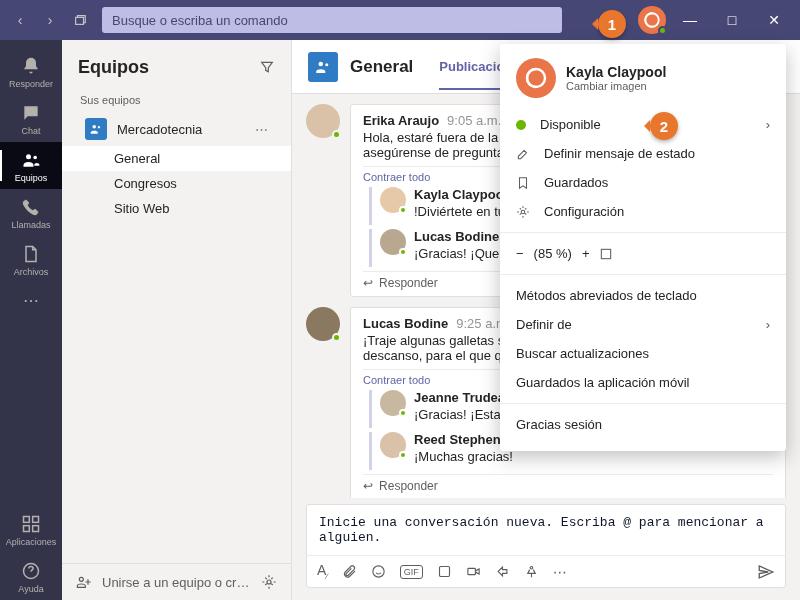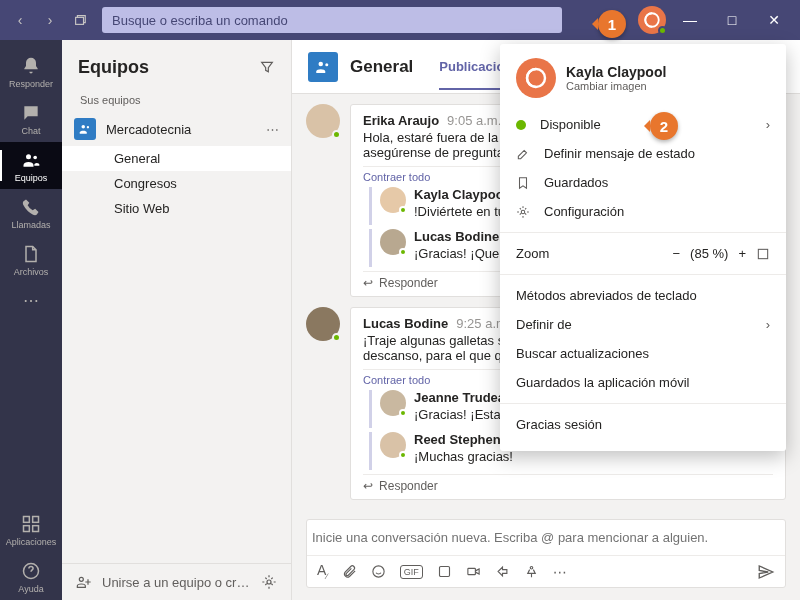--- a/index.html
+++ b/index.html
@@ -16,21 +16,21 @@
   .callout::before { content: ""; position: absolute; left: -12px; top: 8px; border: 6px solid transparent; border-right-color: #e8762d; }
   .app { display: flex; height: 560px; }
   .rail { width: 62px; background: #33344a; display: flex; flex-direction: column; align-items: center; padding-top: 8px; color: #b3b0ad; }
   .rail-item { width: 62px; display: flex; flex-direction: column; align-items: center; padding: 8px 0 6px; font-size: 9px; gap: 3px; cursor: pointer; position: relative; }
   .rail-item.active { background: #0a0a14; color: #fff; }
   .rail-item.active::before { content:""; position:absolute; left:0; top:8px; bottom:8px; width:2px; background:#fff; }
   .rail-spacer { flex: 1; }
   .teams-pane { width: 230px; background: #f3f2f1; border-right: 1px solid #e1dfdd; display: flex; flex-direction: column; }
   .tp-head { height: 54px; display: flex; align-items: center; padding: 0 16px; justify-content: space-between; font-size: 18px; font-weight: 700; }
   .tp-sub { padding: 0 18px 6px; font-size: 11px; color: #605e5c; }
-  .team-row { display: flex; align-items: center; padding: 6px 12px; gap: 10px; cursor: pointer; }
+  .team-row { display: flex; align-items: center; padding: 6px 23px; gap: 10px; cursor: pointer; }
   .team-icon { width: 22px; height: 22px; background: #2f7cc4; border-radius: 3px; display: flex; align-items: center; justify-content: center; color: #fff; font-size: 11px; }
   .team-row .more { margin-left: auto; color: #605e5c; }
   .channel { padding: 5px 18px 5px 52px; cursor: pointer; color: #252423; }
   .channel.active { background: #fff; font-weight: 400; }
   .tp-foot { margin-top: auto; display: flex; align-items: center; gap: 10px; padding: 10px 14px; border-top: 1px solid #e1dfdd; color: #605e5c; }
   .tp-foot .join { flex:1; white-space: nowrap; overflow: hidden; text-overflow: ellipsis; }
   .main { flex: 1; background: #f3f2f1; display: flex; flex-direction: column; min-width: 0; }
   .chan-head { height: 54px; background: #fff; border-bottom: 1px solid #e1dfdd; display: flex; align-items: center; padding: 0 16px; gap: 12px; }
   .chan-icon { width: 30px; height: 30px; background: #2f7cc4; border-radius: 3px; display:flex; align-items:center; justify-content:center; color:#fff; }
   .chan-title { font-size: 17px; font-weight: 700; }
@@ -47,21 +47,21 @@
   .ptime { font-size:13px; color:#979593; }
   .ptext { font-size:13px; color:#252423; margin:2px 0 6px; overflow:hidden; white-space:nowrap; text-overflow:ellipsis; }
   .ptext.wrap { white-space: normal; }
   .collapse { color:#6264a7; font-size:11px; margin:4px 0 4px; cursor:pointer; border-top:1px solid #edebe9; padding-top:4px;}
   .reply { display:flex; gap:8px; align-items:flex-start; margin:4px 0 2px 6px; border-left:3px solid #d1d1e8; padding-left:8px;}
   .ravatar { width:26px; height:26px; border-radius:50%; background:#ccc; position:relative; flex-shrink:0;}
   .ravatar .pd { position:absolute; bottom:-1px; right:-1px; width:8px; height:8px; border-radius:50%; background:#6bb700; border:2px solid #fff;}
   .reply .rb { flex:1; min-width:0;}
   .respond { color:#605e5c; font-size:12px; padding:4px 0 2px; display:flex; gap:6px; align-items:center; cursor:pointer; border-top:1px solid #edebe9; margin-top:4px;}
   .compose { background:#fff; border:1px solid #e1dfdd; border-radius:3px; margin:6px 14px 12px; }
-  .compose-input { padding:10px 5px; color:#737373; font-size:13px; }
+  .compose-input { padding:10px 12px; color:#0f172a; font-size:13px;font-family:Liberation Mono, monospace; }
   .compose-tools { border-top:1px solid #edebe9; padding:6px 10px; display:flex; gap:14px; align-items:center; color:#605e5c; font-size:14px;}
   .compose-tools .send { margin-left:auto; }
   
   .menu { position: absolute; top: 44px; right: 14px; width: 286px; background:#fff; border-radius:3px; box-shadow: 0 6px 20px rgba(0,0,0,.25); z-index:20; padding:12px 0; }
   .menu-head { display:flex; gap:10px; align-items:center; padding:2px 16px 12px; }
   .avatar-lg { width:40px; height:40px; border-radius:50%; background:#e97548; color:#fff; display:flex; align-items:center; justify-content:center; font-size:20px; font-weight:600;}
   .menu-name { font-weight:600; font-size:14px; }
   .menu-sub { font-size:11px; color:#605e5c; }
   .menu-item { display:flex; align-items:center; gap:14px; padding:7px 16px; font-size:13px; cursor:pointer; }
   .menu-item .chev { margin-left:auto; color:#605e5c; }
@@ -394,21 +394,20 @@
     <span>
         <svg width="14" height="14" viewBox="0 0 24 24" fill="none" stroke="#605e5c" stroke-width="1.8">
           <circle cx="12" cy="12" r="3"></circle>
           <path d="M12 2v3m0 14v3m10-10h-3M5 12H2m15.5-6.5l-2 2m-7 7l-2 2m0-11l2 2m7 7l2 2"></path>
         </svg>
       </span>
     <span>Configuración</span>
   </div>
   <div class="menu-sep"></div>
   <div class="zoom-row">
-    <span class="zl">Zoom</span>
     <span>−</span>
     <span>(85 %)</span>
     <span>+</span>
     <span>
         <svg width="14" height="14" viewBox="0 0 24 24" fill="none" stroke="#605e5c" stroke-width="1.8">
           <rect x="4" y="4" width="16" height="16"></rect>
         </svg>
       </span>
   </div>
   <div class="menu-sep"></div>

